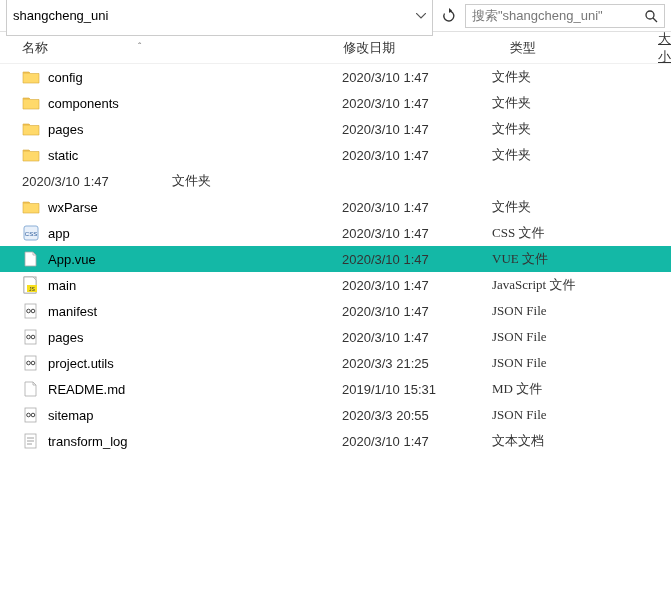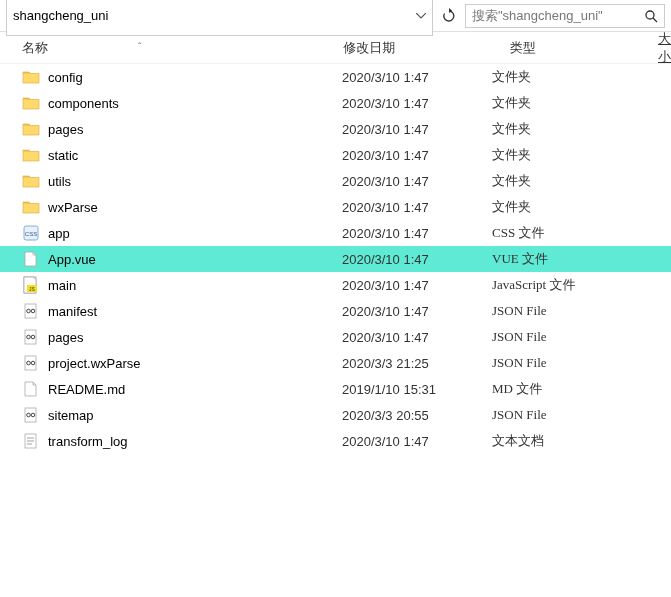--- a/index.html
+++ b/index.html
@@ -12,21 +12,21 @@
   .search { display: flex; align-items: center; width: 200px; height: 24px; border: 1px solid #ccc; background: #fff; padding: 0 6px; gap: 6px; color: #555; }
   .search-text { flex: 1; color: #777; }
   .headers { display: flex; height: 32px; align-items: center; border-bottom: 1px solid #f0f0f0; color: #333; padding-left: 22px; gap: 30px; }
   .col-name { width: 320px; display: flex; align-items: center; gap: 90px; }
   .col-date { width: 150px; }
   .col-type { width: 130px; }
   .col-size { flex: 1; text-decoration: underline; }
   .sort-arrow { color: #777; font-size: 10px; }
   .rows { }
   .row { display: flex; align-items: center; height: 26px; padding-left: 22px; }
-  .row.selected { background: #5eead4; }
+  .row.selected { background: #14b8a6; }
   .cell-name { width: 320px; display: flex; align-items: center; gap: 8px; }
   .cell-date { width: 150px; color: #333; }
   .cell-type { width: 130px; color: #333; font-family: Liberation Serif, serif; }
   .icon { width: 18px; height: 18px; display: flex; align-items: center; justify-content: center; flex-shrink: 0; }
   svg { display: block; }
 </style>
 </head>
 <body>
 
 <div class="toolbar">
@@ -112,29 +112,20 @@
             <path d="M1 4 L7 4 L8.5 5.5 L17 5.5 L17 15 L1 15 Z" fill="#ffd96a" stroke="#d6a93a" stroke-width="0.6"></path>
             <path d="M1 4 L7 4 L8.5 5.5 L1 5.5 Z" fill="#e8b84a"></path>
           </svg>
         </span>
         <span>static</span>
       </div>
       <div class="cell-date">2020/3/10 1:47</div>
       <div class="cell-type">文件夹</div>
     </div>
     <div class="row">
-      <div class="cell-name">
-        <span class="icon">
-          <svg width="18" height="18" viewBox="0 0 18 18">
-            <path d="M1 4 L7 4 L8.5 5.5 L17 5.5 L17 15 L1 15 Z" fill="#ffd96a" stroke="#d6a93a" stroke-width="0.6"></path>
-            <path d="M1 4 L7 4 L8.5 5.5 L1 5.5 Z" fill="#e8b84a"></path>
-          </svg>
-        </span>
-        <span>utils</span>
-      </div>
       <div class="cell-date">2020/3/10 1:47</div>
       <div class="cell-type">文件夹</div>
     </div>
     <div class="row">
       <div class="cell-name">
         <span class="icon">
           <svg width="18" height="18" viewBox="0 0 18 18">
             <path d="M1 4 L7 4 L8.5 5.5 L17 5.5 L17 15 L1 15 Z" fill="#ffd96a" stroke="#d6a93a" stroke-width="0.6"></path>
             <path d="M1 4 L7 4 L8.5 5.5 L1 5.5 Z" fill="#e8b84a"></path>
           </svg>
@@ -215,21 +206,21 @@
     </div>
     <div class="row">
       <div class="cell-name">
         <span class="icon">
           <svg width="18" height="18" viewBox="0 0 18 18">
             <rect x="3" y="2" width="11" height="14" fill="#fff" stroke="#aaa" stroke-width="0.8"></rect>
             <circle cx="6.5" cy="9" r="1.8" fill="none" stroke="#333" stroke-width="0.9"></circle>
             <circle cx="11" cy="9" r="1.8" fill="none" stroke="#333" stroke-width="0.9"></circle>
           </svg>
         </span>
-        <span>project.wxParse</span>
+        <span>project.utils</span>
       </div>
       <div class="cell-date">2020/3/3 21:25</div>
       <div class="cell-type">JSON File</div>
     </div>
     <div class="row">
       <div class="cell-name">
         <span class="icon">
           <svg width="18" height="18" viewBox="0 0 18 18">
             <path d="M3 2 L11 2 L14 5 L14 16 L3 16 Z" fill="#fff" stroke="#aaa" stroke-width="0.8"></path>
             <path d="M11 2 L11 5 L14 5" fill="none" stroke="#aaa" stroke-width="0.8"></path>

